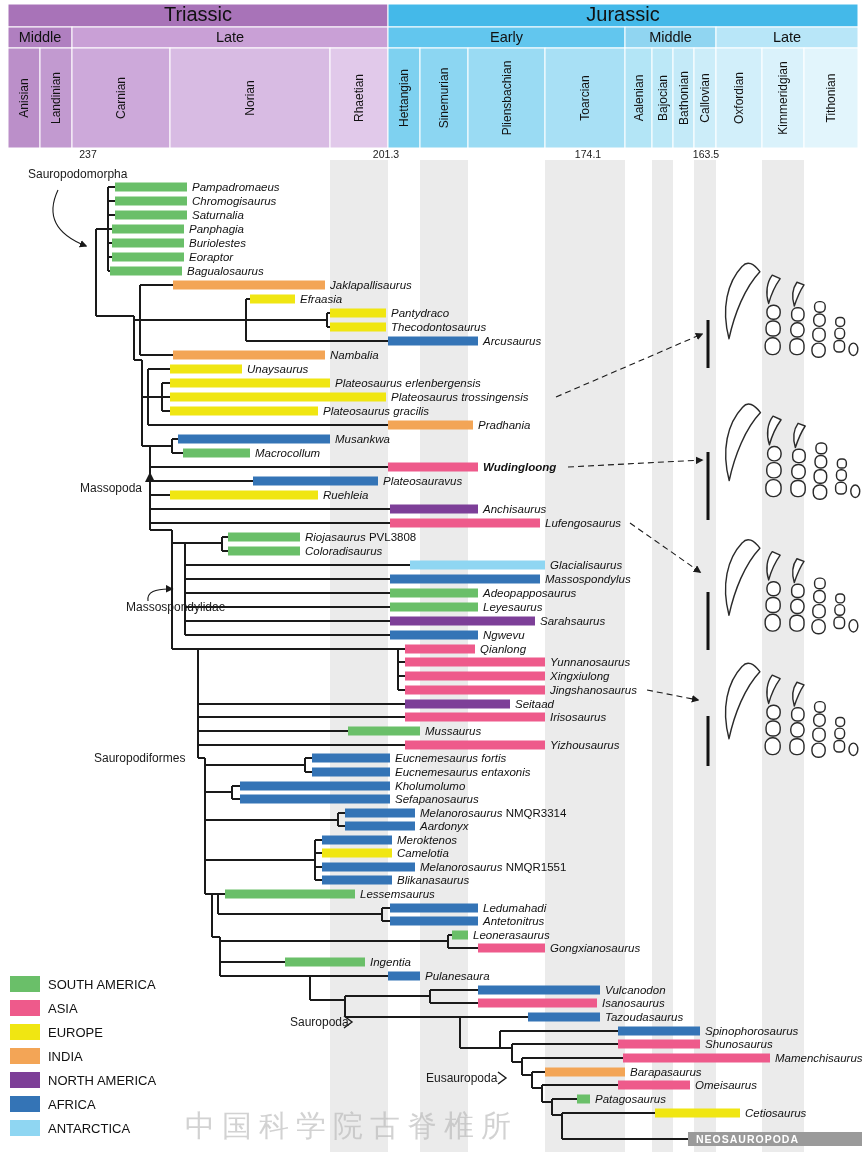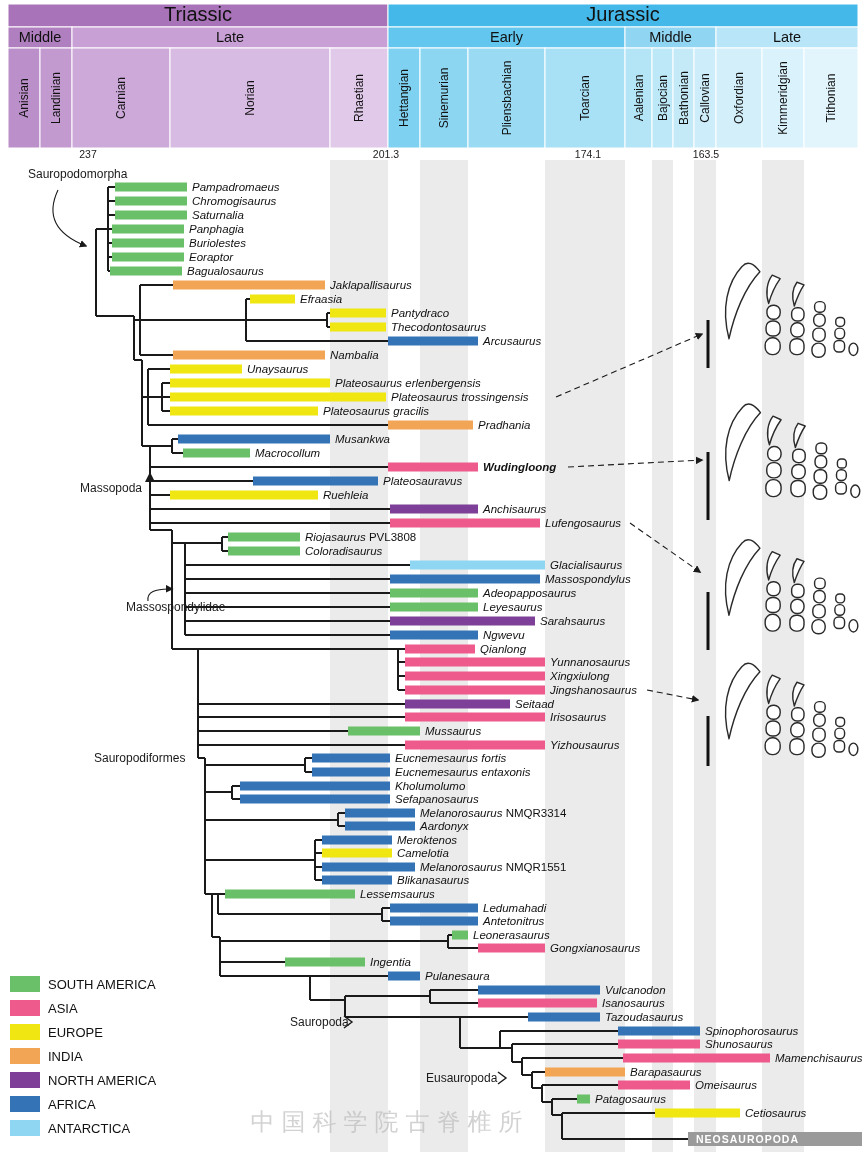--- a/index.html
+++ b/index.html
@@ -1,20 +1,20 @@
 <!DOCTYPE html>
 <html><head>
 <meta charset="utf-8">
 <style>
   html,body{margin:0;padding:0;background:#ffffff;}
   .fig{position:relative;width:866px;height:1152px;overflow:hidden;
        font-family:"Liberation Sans",sans-serif;background:#fff;}
   .fig svg{position:absolute;left:0;top:0;}
-  .watermark{position:absolute;left:185px;top:1106px;width:410px;text-align:center;
-       font-size:24px;letter-spacing:7px;color:#b5b5b5;opacity:.6;
+  .watermark{position:absolute;left:185px;top:1106px;width:410px;
+       font-size:30px;letter-spacing:7px;color:#b5b5b5;opacity:.6;
        font-family:"DejaVu Sans","Liberation Sans",sans-serif;pointer-events:none;}
 </style>
 </head>
 <body>
 
 <div class="fig">
   <svg id="fig-svg" width="866" height="1152" viewBox="0 0 866 1152">
     <defs>
       <marker id="ah" viewBox="0 0 10 10" refX="8" refY="5" markerWidth="7" markerHeight="7" orient="auto-start-reverse">
         <path d="M0,0 L10,5 L0,10 z" fill="#1a1a1a"></path>

